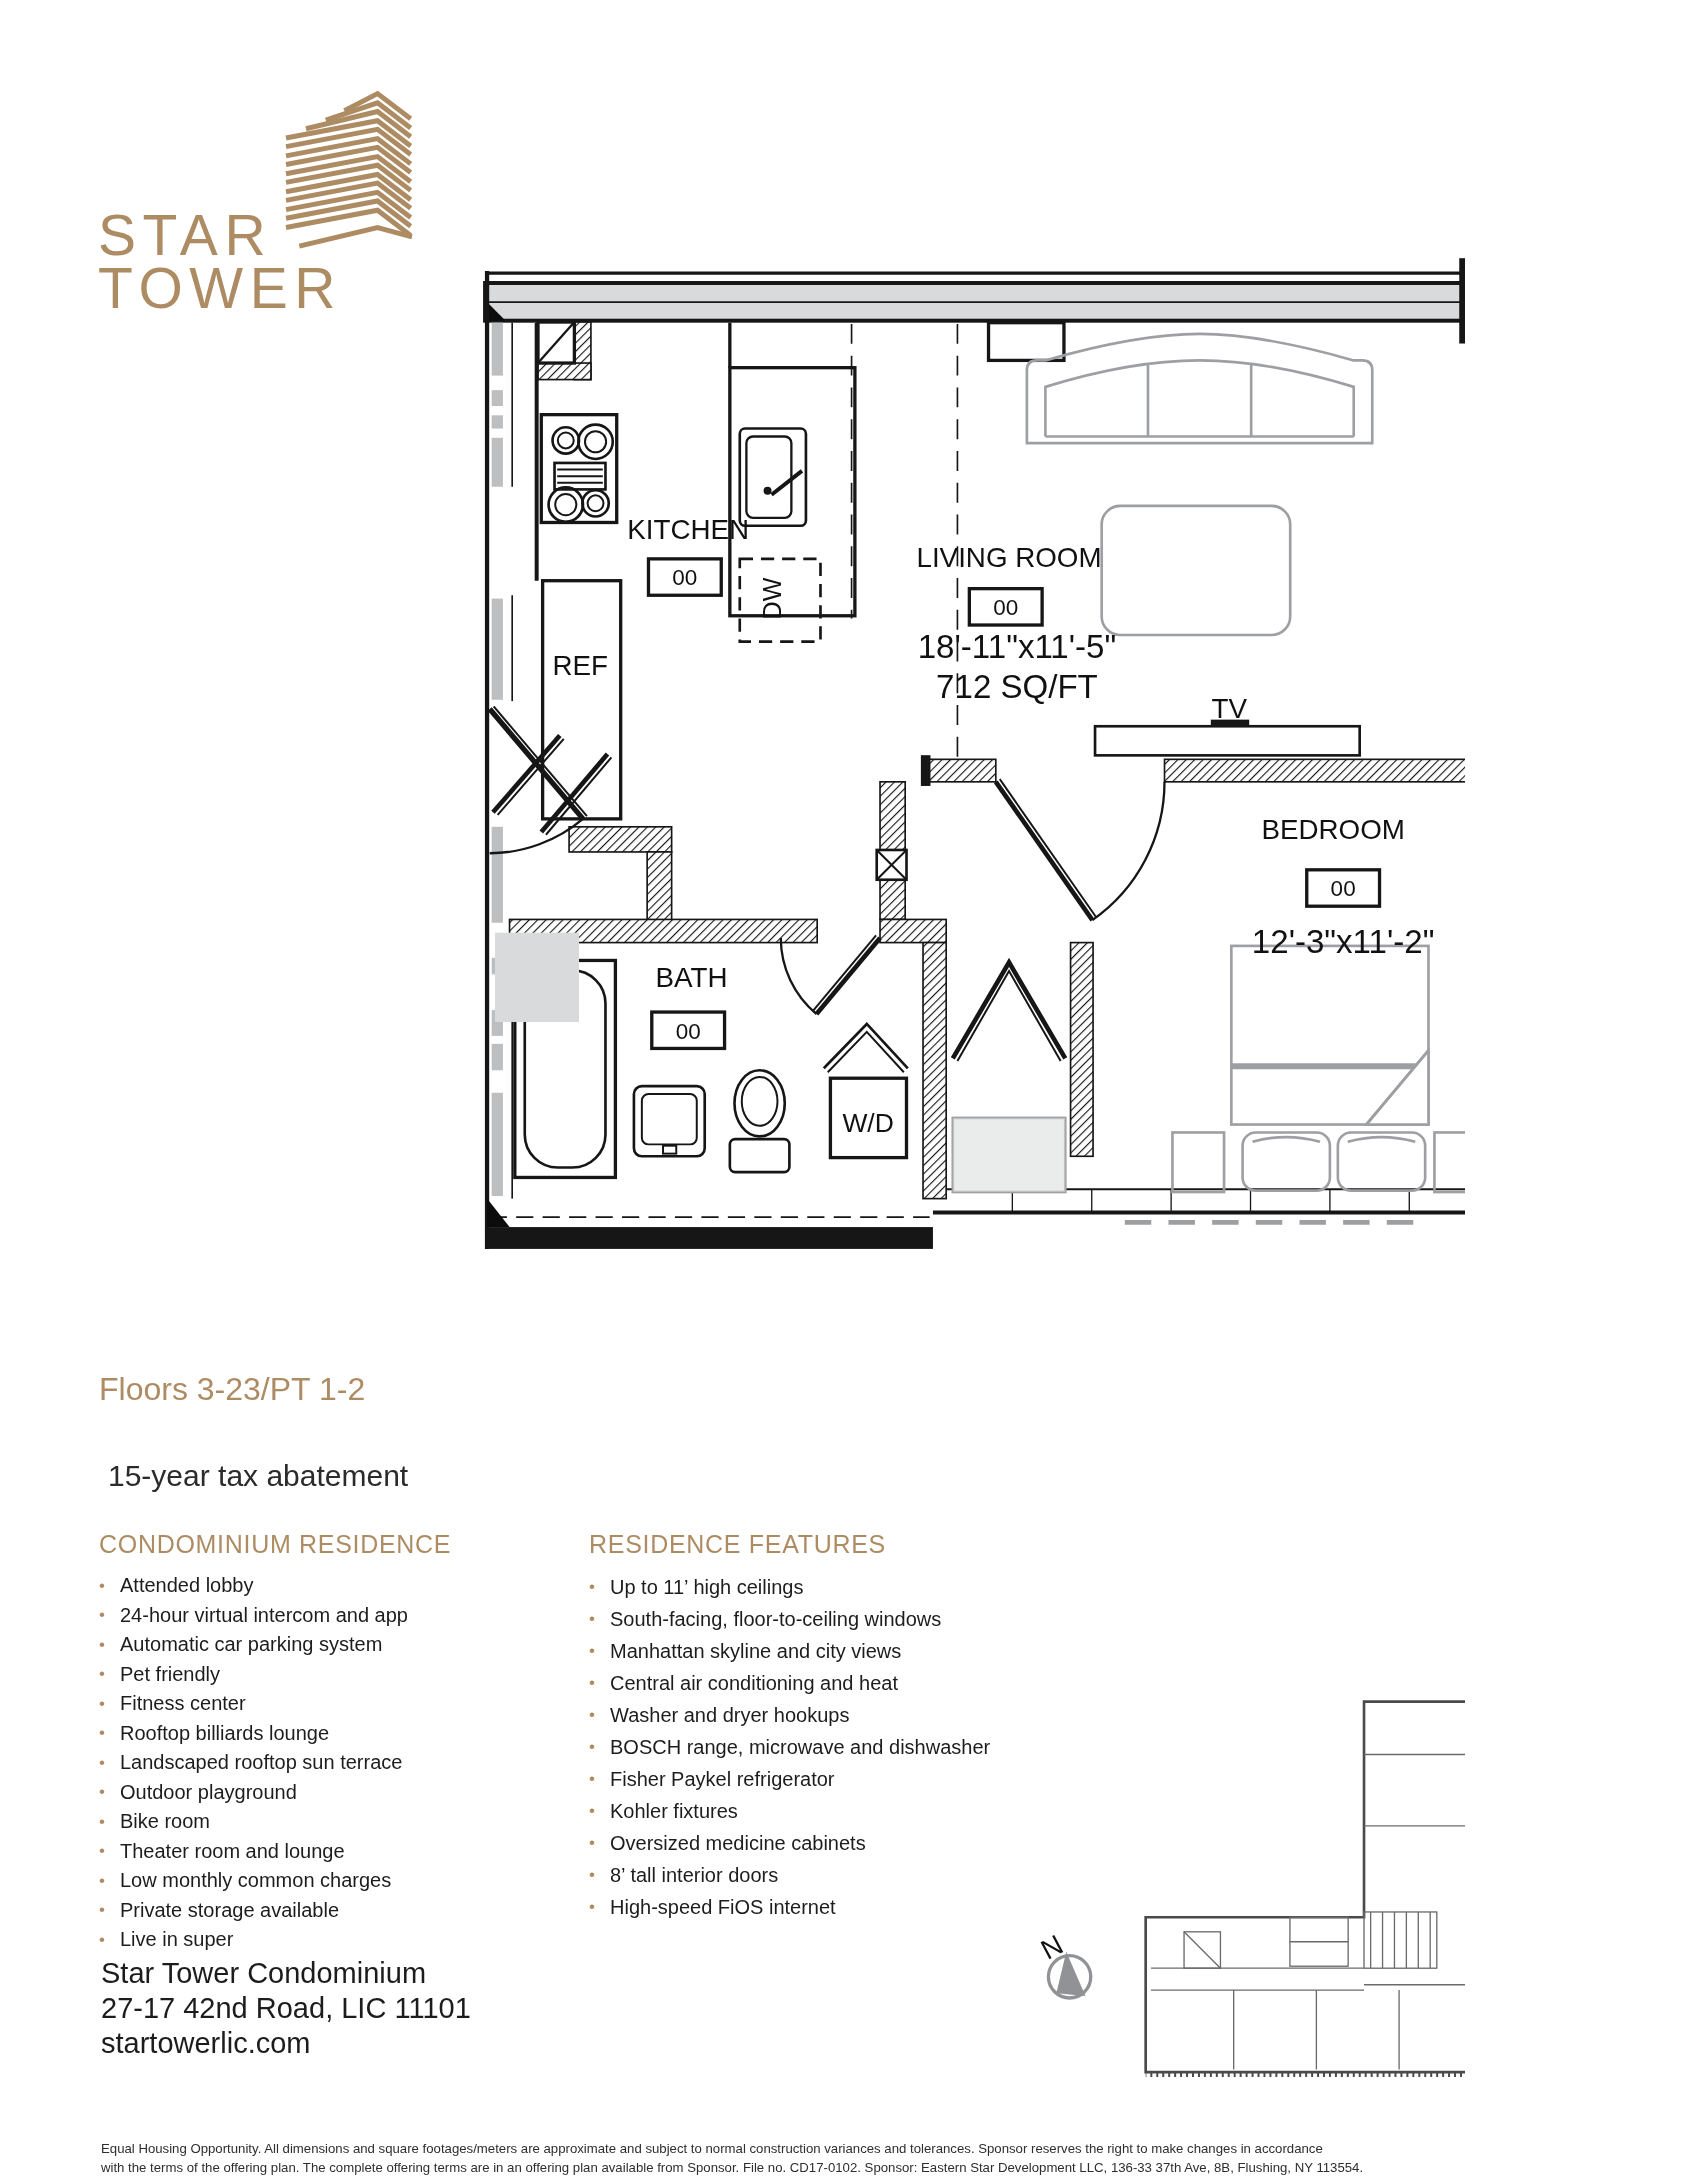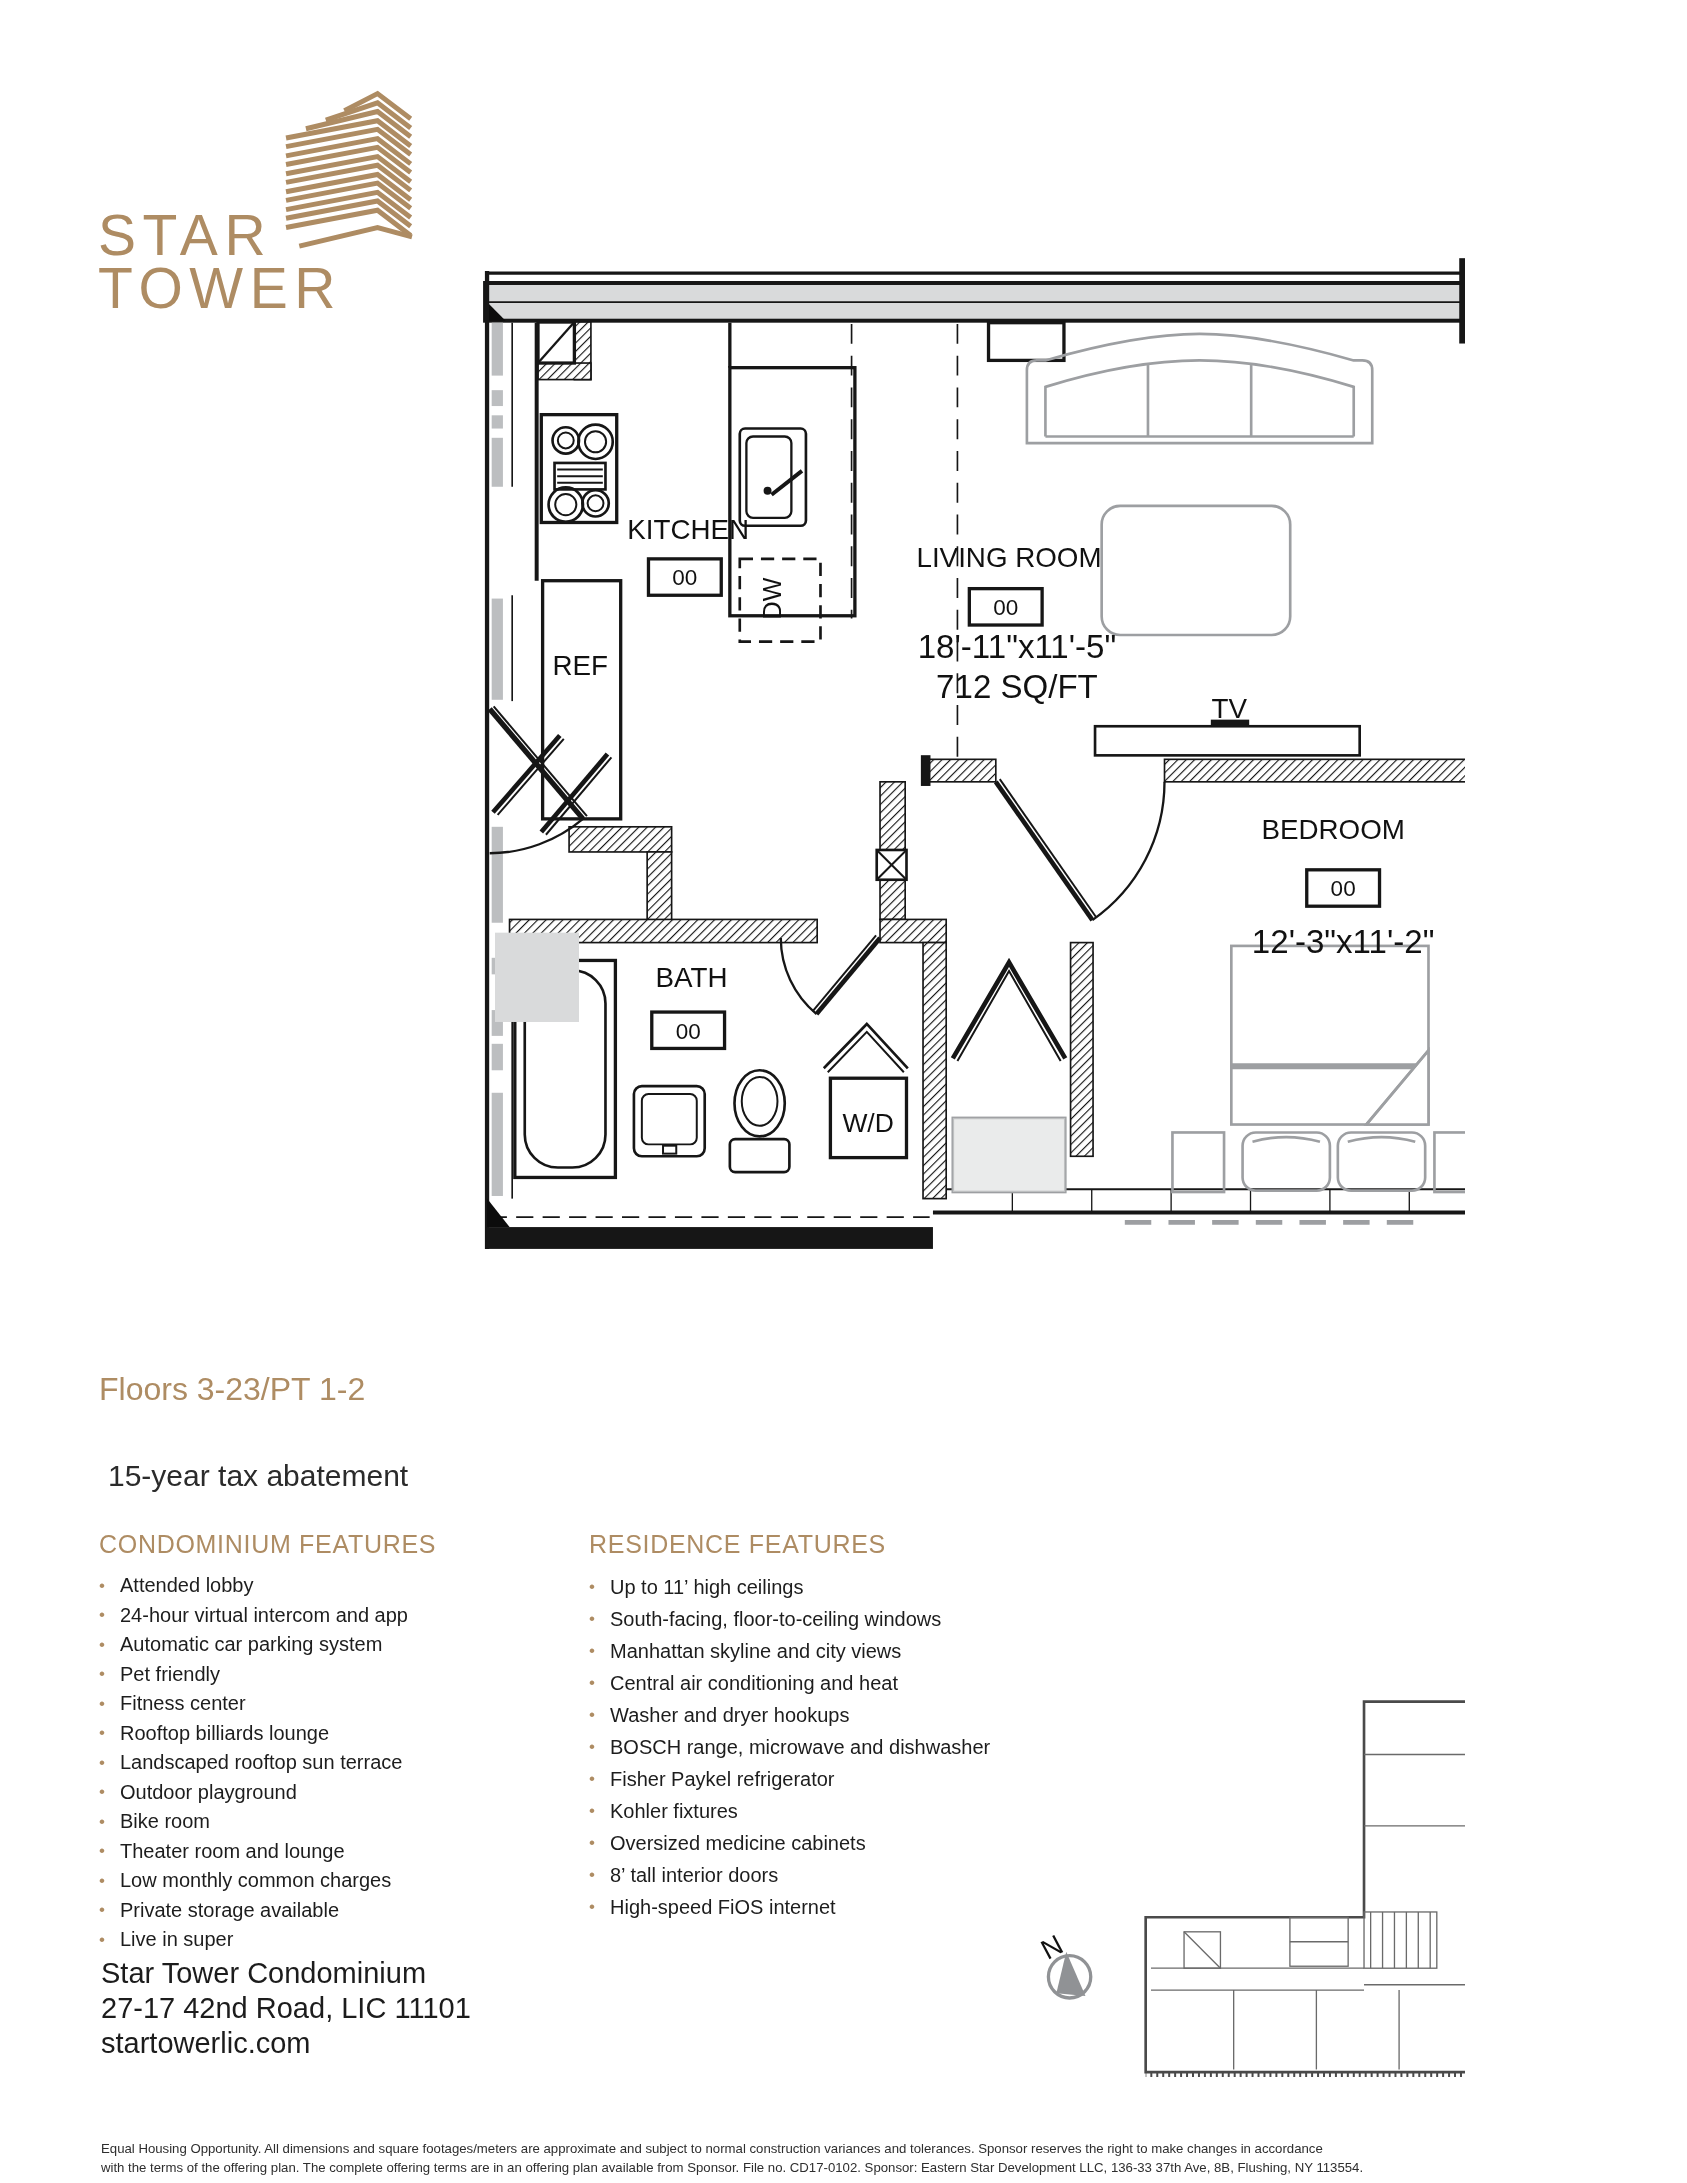--- a/index.html
+++ b/index.html
@@ -283,21 +283,21 @@
       <text class="lbl" x="877" y="1020">REF</text>
       <text class="lbl" x="1312" y="1712" style="font-size:40px">W/D</text>
       <text class="lbl" style="font-size:38px" transform="rotate(-90 1180 905)" x="1180" y="905">DW</text>
     </g>
   </svg>
 
   <div class="abs" id="unit-floors">Floors 3-23/PT 1-2</div>
   <div class="abs" id="tax-note">15-year tax abatement</div>
 
   <div class="abs feat-col" id="condo-col">
-    <h3 class="feat-head">CONDOMINIUM FEATURES</h3>
+    <h3 class="feat-head">CONDOMINIUM RESIDENCE</h3>
     <ul class="feat">
       <li>
           <span class="blt">•</span>
           <span>Attended lobby</span>
         </li>
       <li>
           <span class="blt">•</span>
           <span>24-hour virtual intercom and app</span>
         </li>
       <li>

